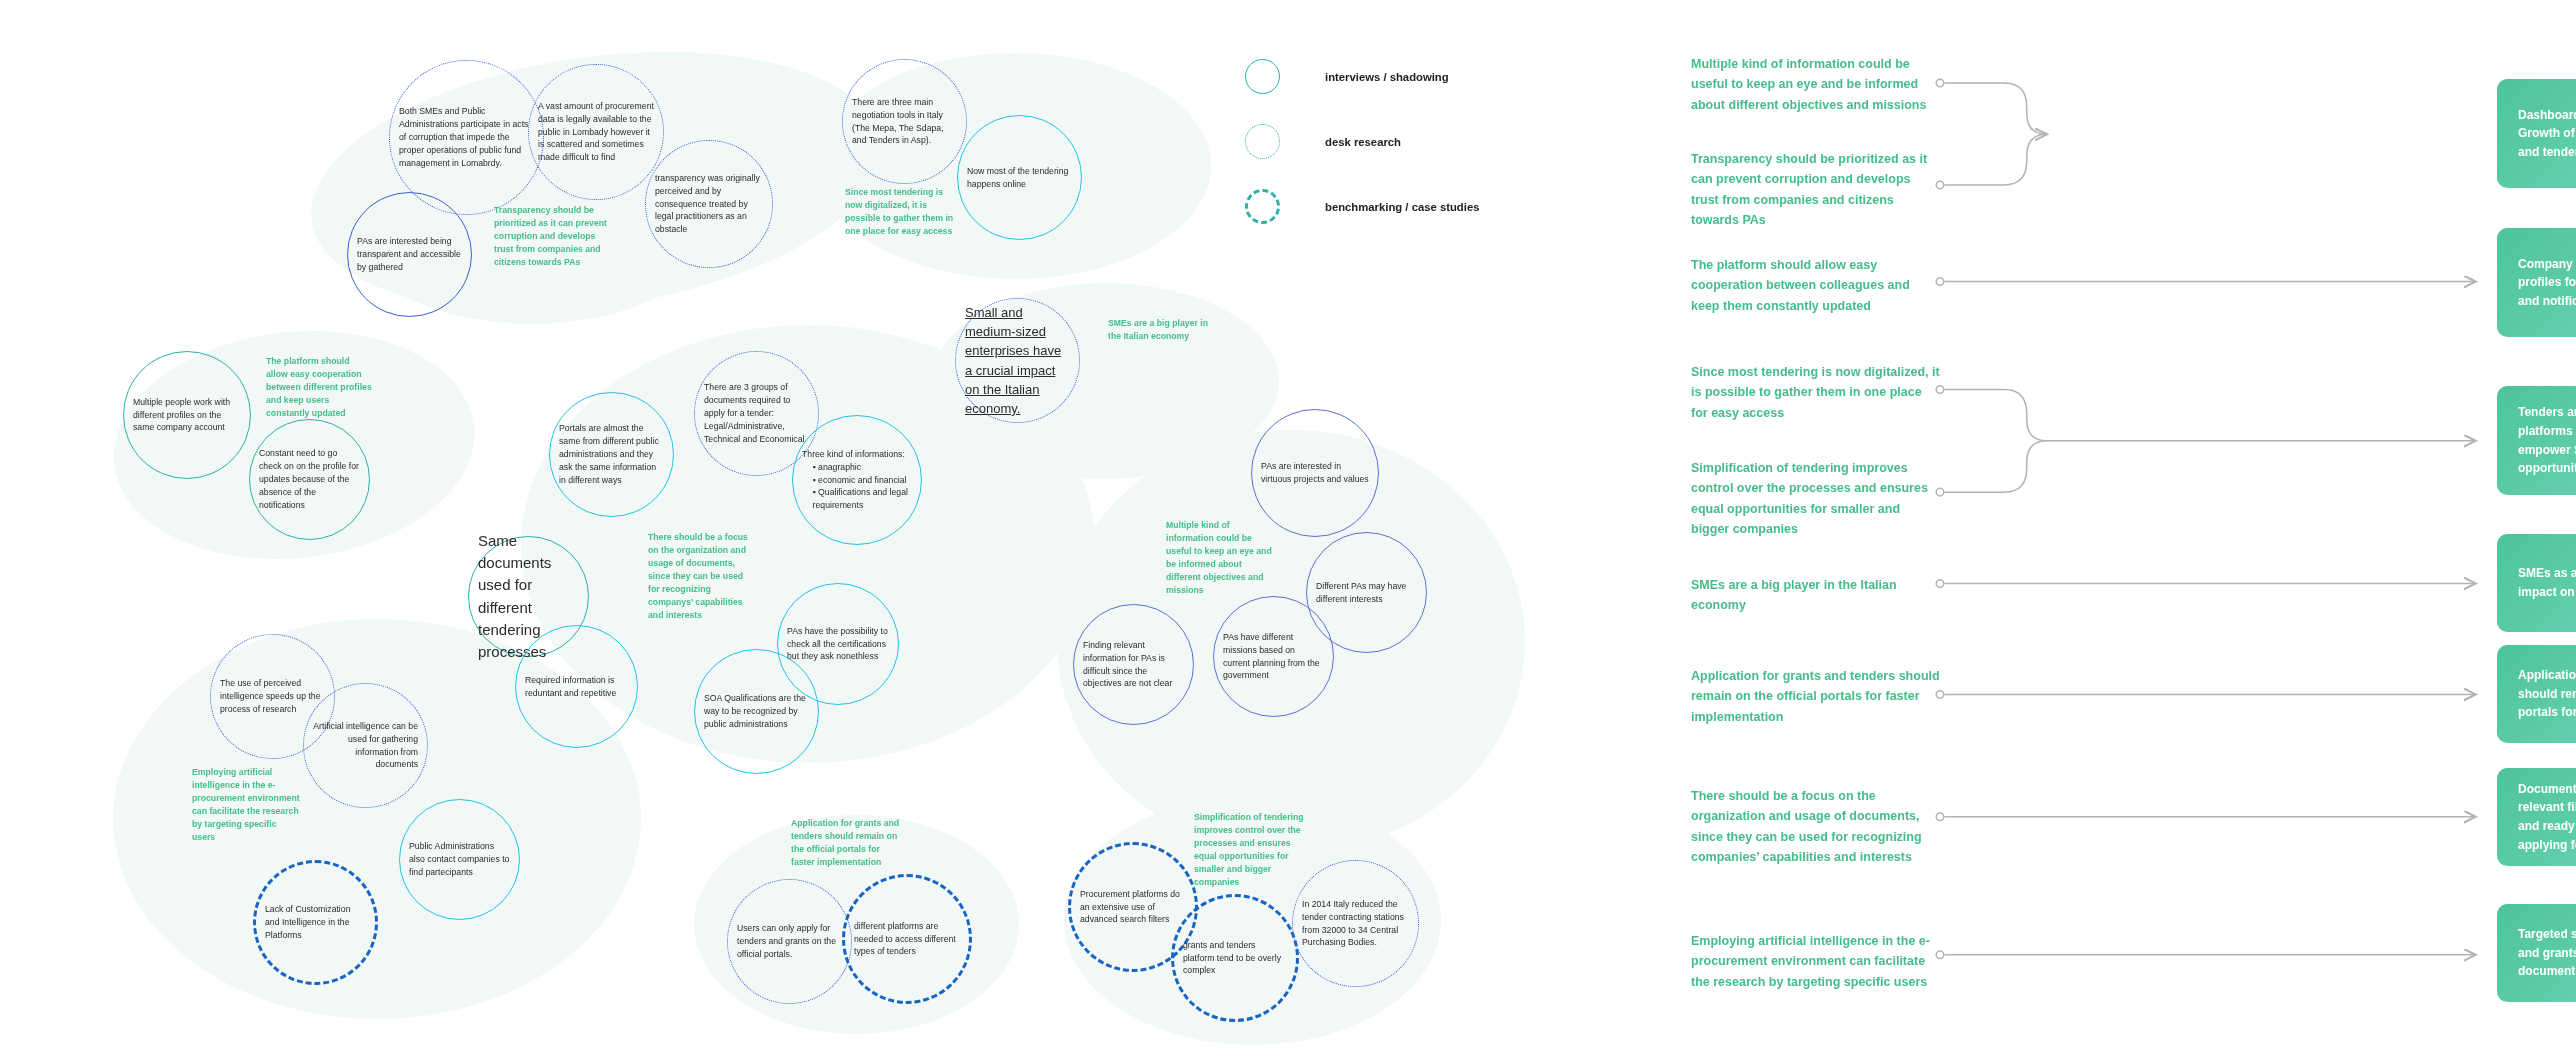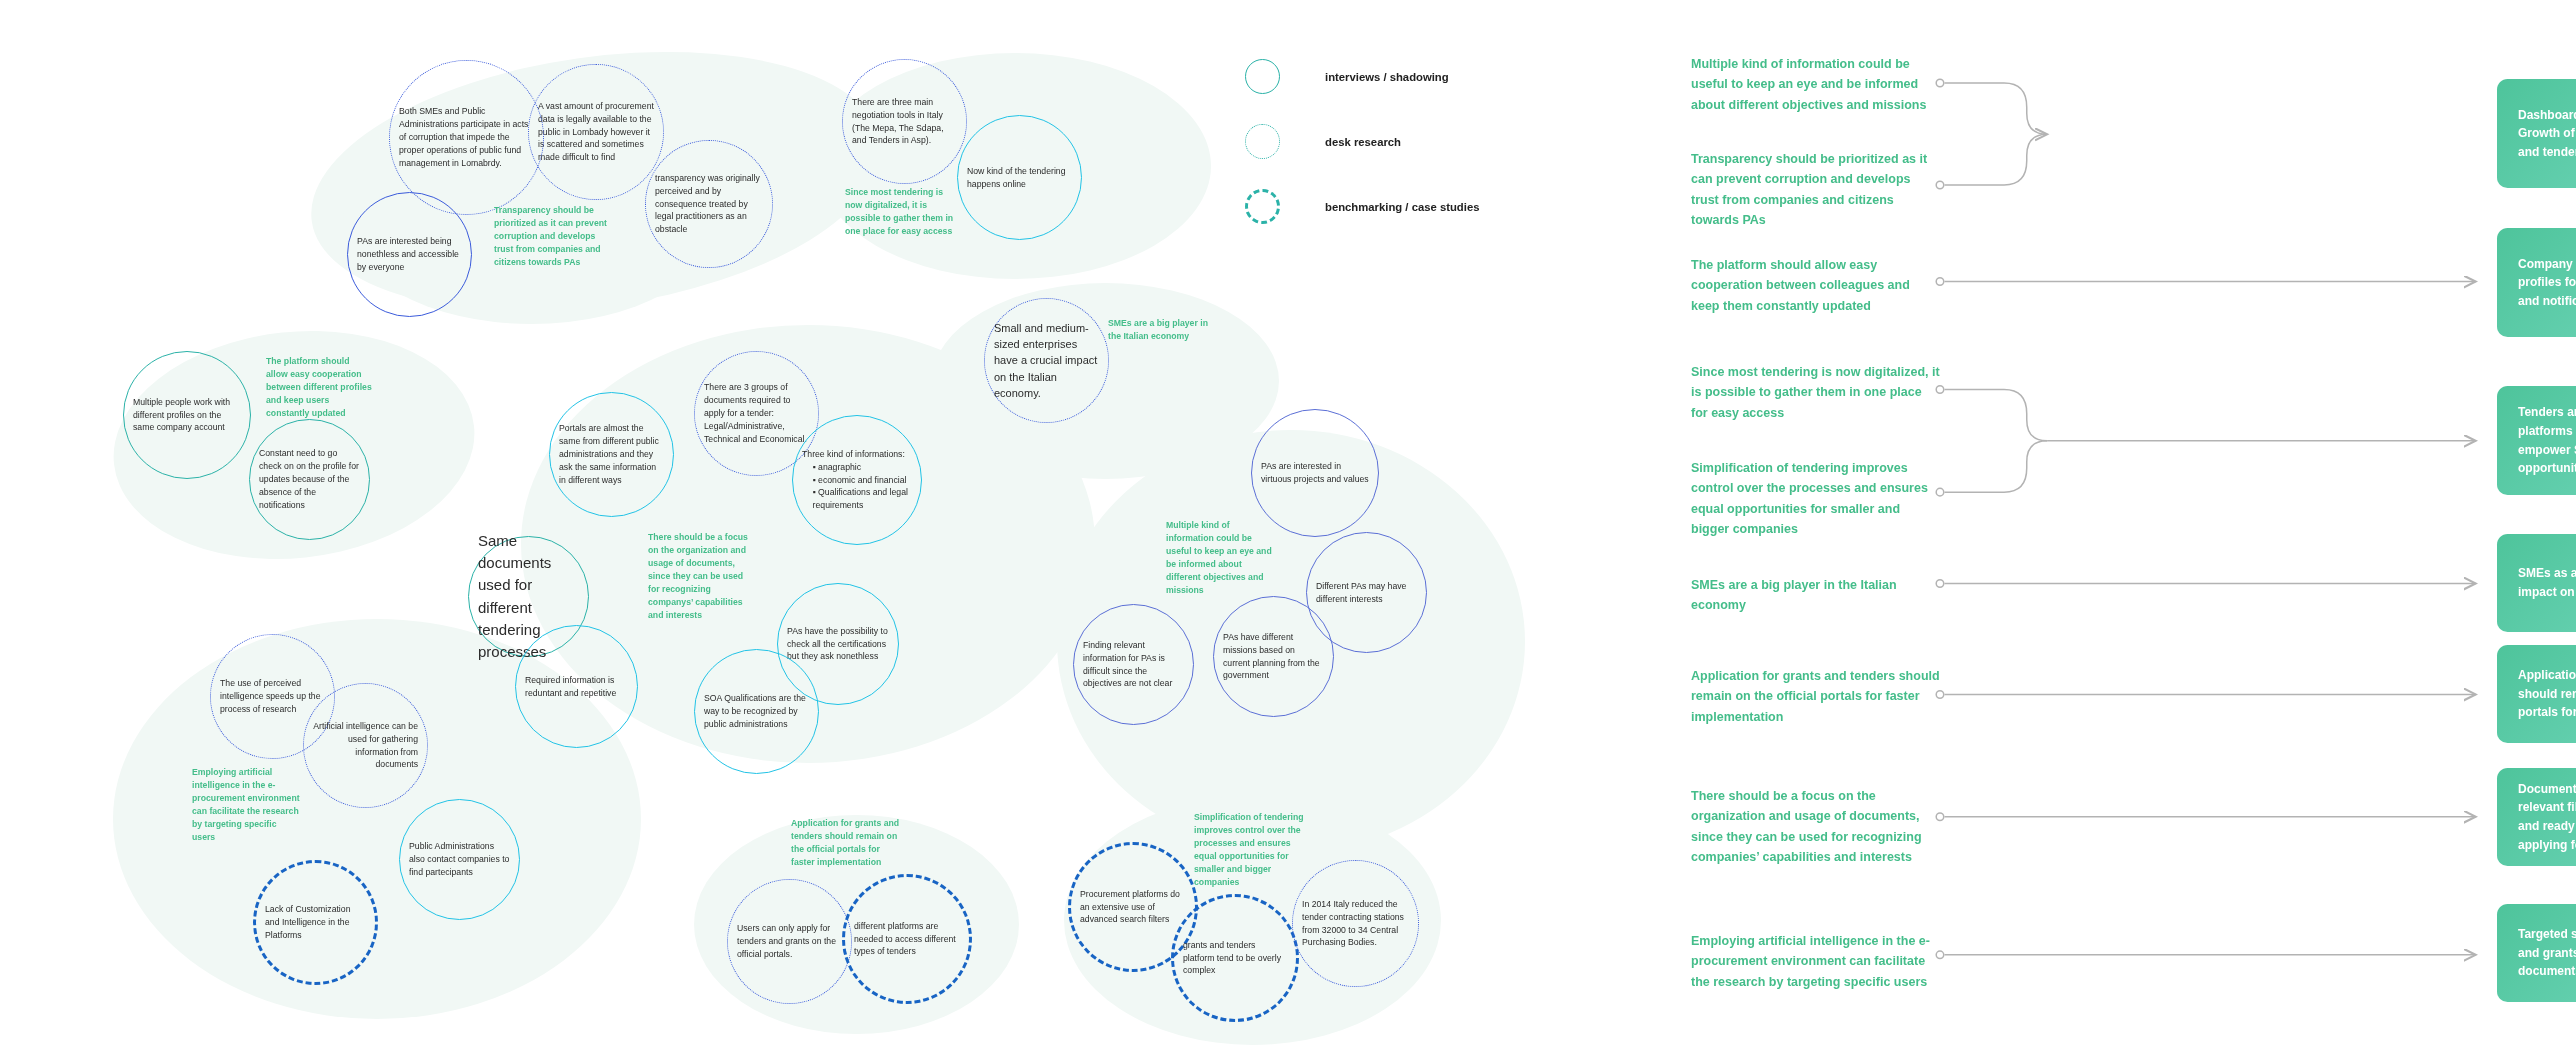--- a/index.html
+++ b/index.html
@@ -94,29 +94,29 @@
   <div class="note src-desk" style="left:528px;top:64px;width:136px;height:136px;font-size:8.7px;">
     <span class="txt">A vast amount of procurement data is legally available to the public in Lombady however it is scattered and sometimes made difficult to find</span>
   </div>
   <div class="note src-desk" style="left:389px;top:60px;width:155px;height:155px;font-size:8.7px;">
     <span class="txt">Both SMEs and Public Administrations participate in acts of corruption that impede the proper operations of public fund management in Lomabrdy.</span>
   </div>
   <div class="note src-desk" style="left:645px;top:140px;width:128px;height:128px;font-size:8.7px;">
     <span class="txt">transparency was originally perceived and by consequence treated by legal practitioners as an obstacle</span>
   </div>
   <div class="note src-interview blue" style="left:347px;top:192px;width:125px;height:125px;font-size:8.7px;">
-    <span class="txt">PAs are interested being nonethless and accessible by everyone</span>
+    <span class="txt">PAs are interested being transparent and accessible by gathered</span>
   </div>
   <div class="insight" style="left:494px;top:204px;width:121px;font-size:8.7px;">Transparency should be prioritized as it can prevent corruption and develops trust from companies and citizens towards PAs</div>
 
   <div class="note src-desk" style="left:842px;top:59px;width:125px;height:125px;font-size:8.7px;">
     <span class="txt">There are three main negotiation tools in Italy (The Mepa, The Sdapa, and Tenders in Asp).</span>
   </div>
   <div class="note src-interview cyan" style="left:957px;top:115px;width:125px;height:125px;font-size:8.7px;">
-    <span class="txt">Now kind of the tendering happens online</span>
+    <span class="txt">Now most of the tendering happens online</span>
   </div>
   <div class="insight" style="left:845px;top:186px;width:109px;font-size:8.7px;">Since most tendering is now digitalized, it is possible to gather them in one place for easy access</div>
 
   <div class="note src-interview" style="left:123px;top:351px;width:128px;height:128px;font-size:8.7px;">
     <span class="txt">Multiple people work with different profiles on the same company account</span>
   </div>
   <div class="note src-interview" style="left:249px;top:419px;width:121px;height:121px;font-size:8.7px;">
     <span class="txt">Constant need to go check on on the profile for updates because of the absence of the notifications</span>
   </div>
   <div class="insight" style="left:266px;top:355px;width:106px;font-size:8.7px;">The platform should allow easy cooperation between different profiles and keep users constantly updated</div>
@@ -144,21 +144,21 @@
     <span class="txt">Required information is reduntant and repetitive</span>
   </div>
   <div class="note src-interview cyan" style="left:777px;top:583px;width:122px;height:122px;font-size:8.7px;">
     <span class="txt">PAs have the possibility to check all the certifications but they ask nonethless</span>
   </div>
   <div class="note src-interview cyan" style="left:694px;top:649px;width:125px;height:125px;font-size:8.7px;">
     <span class="txt">SOA Qualifications are the way to be recognized by public administrations</span>
   </div>
   <div class="insight" style="left:648px;top:531px;width:106px;font-size:8.7px;">There should be a focus on the organization and usage of documents, since they can be used for recognizing companys’ capabilities and interests</div>
 
-  <div class="note src-desk" style="left:984px;top:298px;width:125px;height:125px;font-size:11px;">
+  <div class="note src-desk" style="left:955px;top:298px;width:125px;height:125px;font-size:13px;text-decoration:underline;">
     <span class="txt">Small and medium-sized enterprises have  a crucial impact on the Italian economy.</span>
   </div>
   <div class="insight" style="left:1108px;top:317px;width:106px;font-size:8.7px;">SMEs are a big player in the Italian economy</div>
 
   <div class="note src-interview indigo" style="left:1251px;top:409px;width:128px;height:128px;font-size:8.7px;">
     <span class="txt">PAs are interested in virtuous projects and values</span>
   </div>
   <div class="note src-interview indigo" style="left:1306px;top:532px;width:121px;height:121px;font-size:8.7px;">
     <span class="txt">Different PAs may have different interests</span>
   </div>

